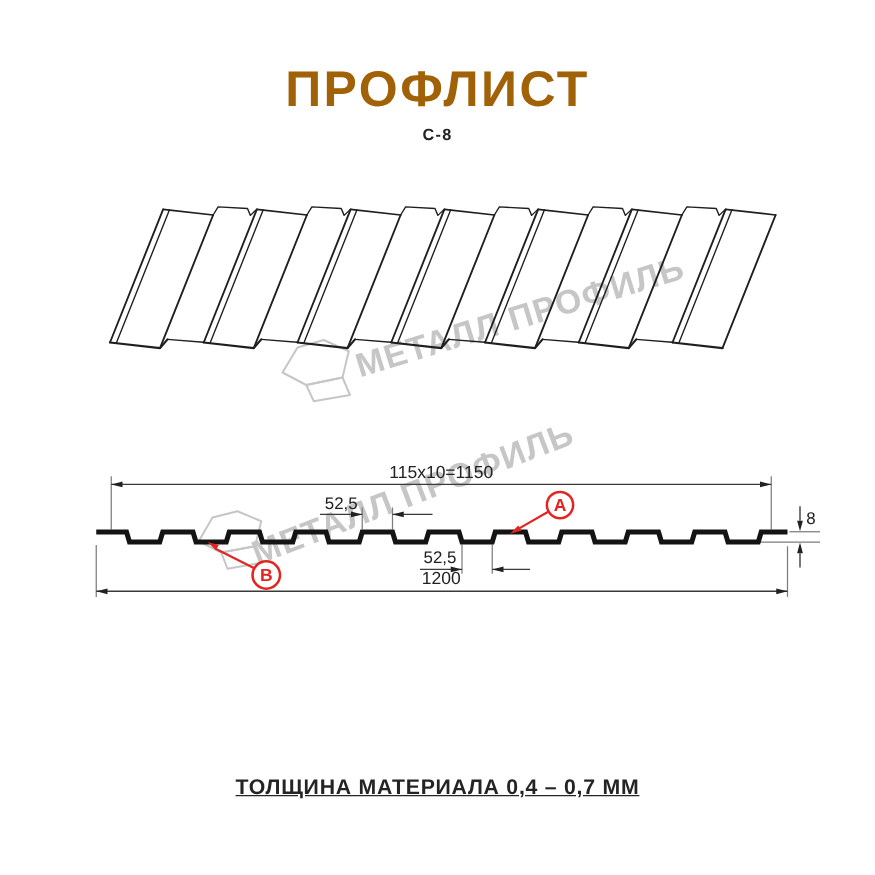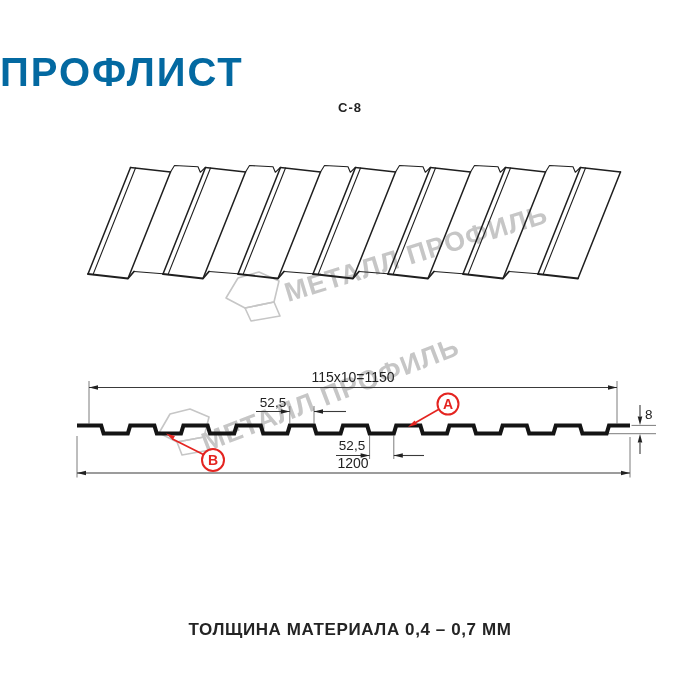--- a/index.html
+++ b/index.html
@@ -1,24 +1,24 @@
 <!DOCTYPE html>
 <html><head>
 <meta charset="utf-8">
 <style>
   html,body{margin:0;padding:0;background:#ffffff;}
   body{width:700px;height:700px;position:relative;overflow:hidden;
        font-family:"Liberation Sans","DejaVu Sans",sans-serif;color:#1c1c1c;}
   .stage{position:absolute;inset:0;background:#fff;}
-  .page-title{position:absolute;top:50px;left:0;width:700px;text-align:left;
-       font-size:40px;font-weight:bold;letter-spacing:2px;color:#0369a1;}
+  .page-title{position:absolute;top:50px;left:0;width:700px;text-align:center;
+       font-size:40px;font-weight:bold;letter-spacing:2px;color:#a16207;}
   .profile-code{position:absolute;top:100px;left:0;width:700px;text-align:center;
        font-size:13px;font-weight:bold;letter-spacing:1px;color:#222;}
   .caption{position:absolute;top:620px;left:0;width:700px;text-align:center;
-       font-size:17px;font-weight:bold;letter-spacing:0.6px;color:#242424;}
+       font-size:17px;font-weight:bold;letter-spacing:0.6px;color:#242424;text-decoration:underline;}
   svg{position:absolute;overflow:visible;}
   .wm-text{font-size:27px;font-weight:bold;letter-spacing:1px;fill:#c6c6c6;}
   .dim-text{font-size:14px;fill:#222;}
   .dim-text-sm{font-size:13.5px;fill:#222;}
   .red-label{font-size:14px;fill:#e42420;font-weight:bold;}
 </style>
 </head>
 <body>
 
 <div class="stage">

